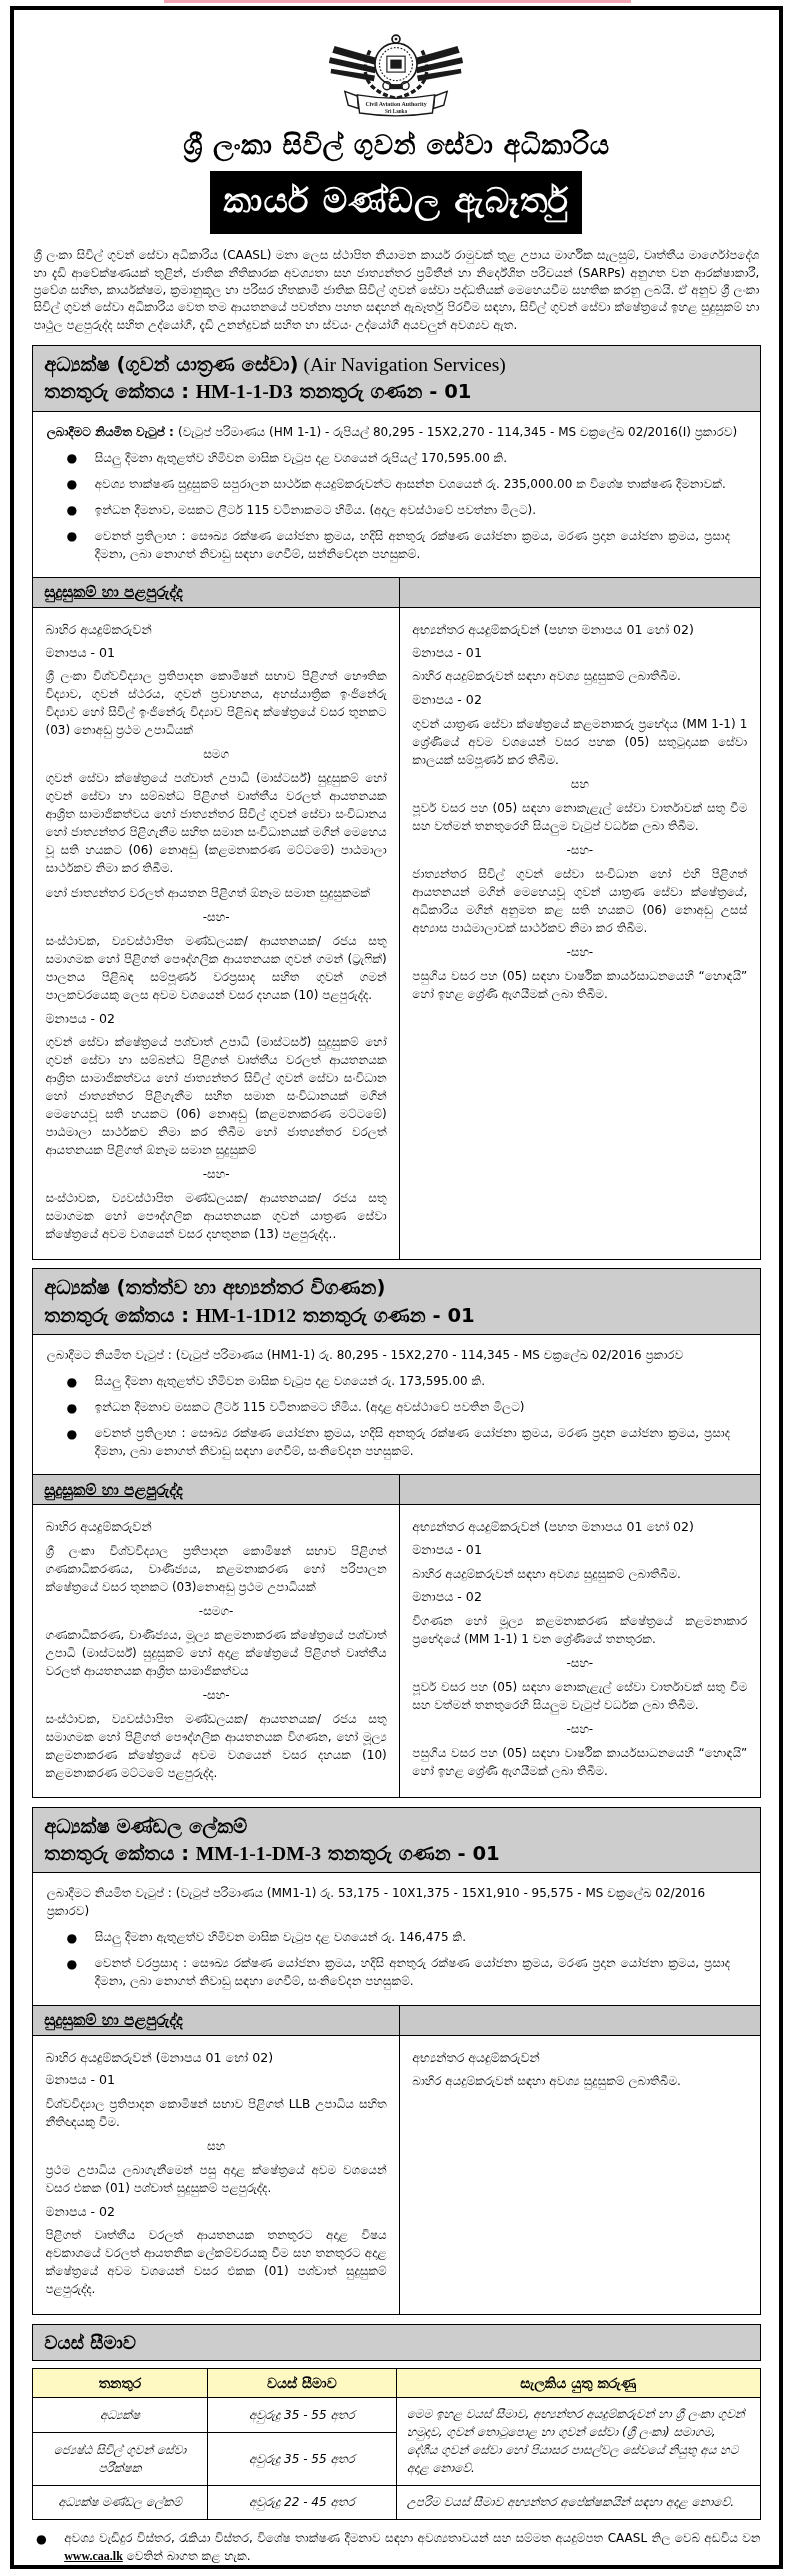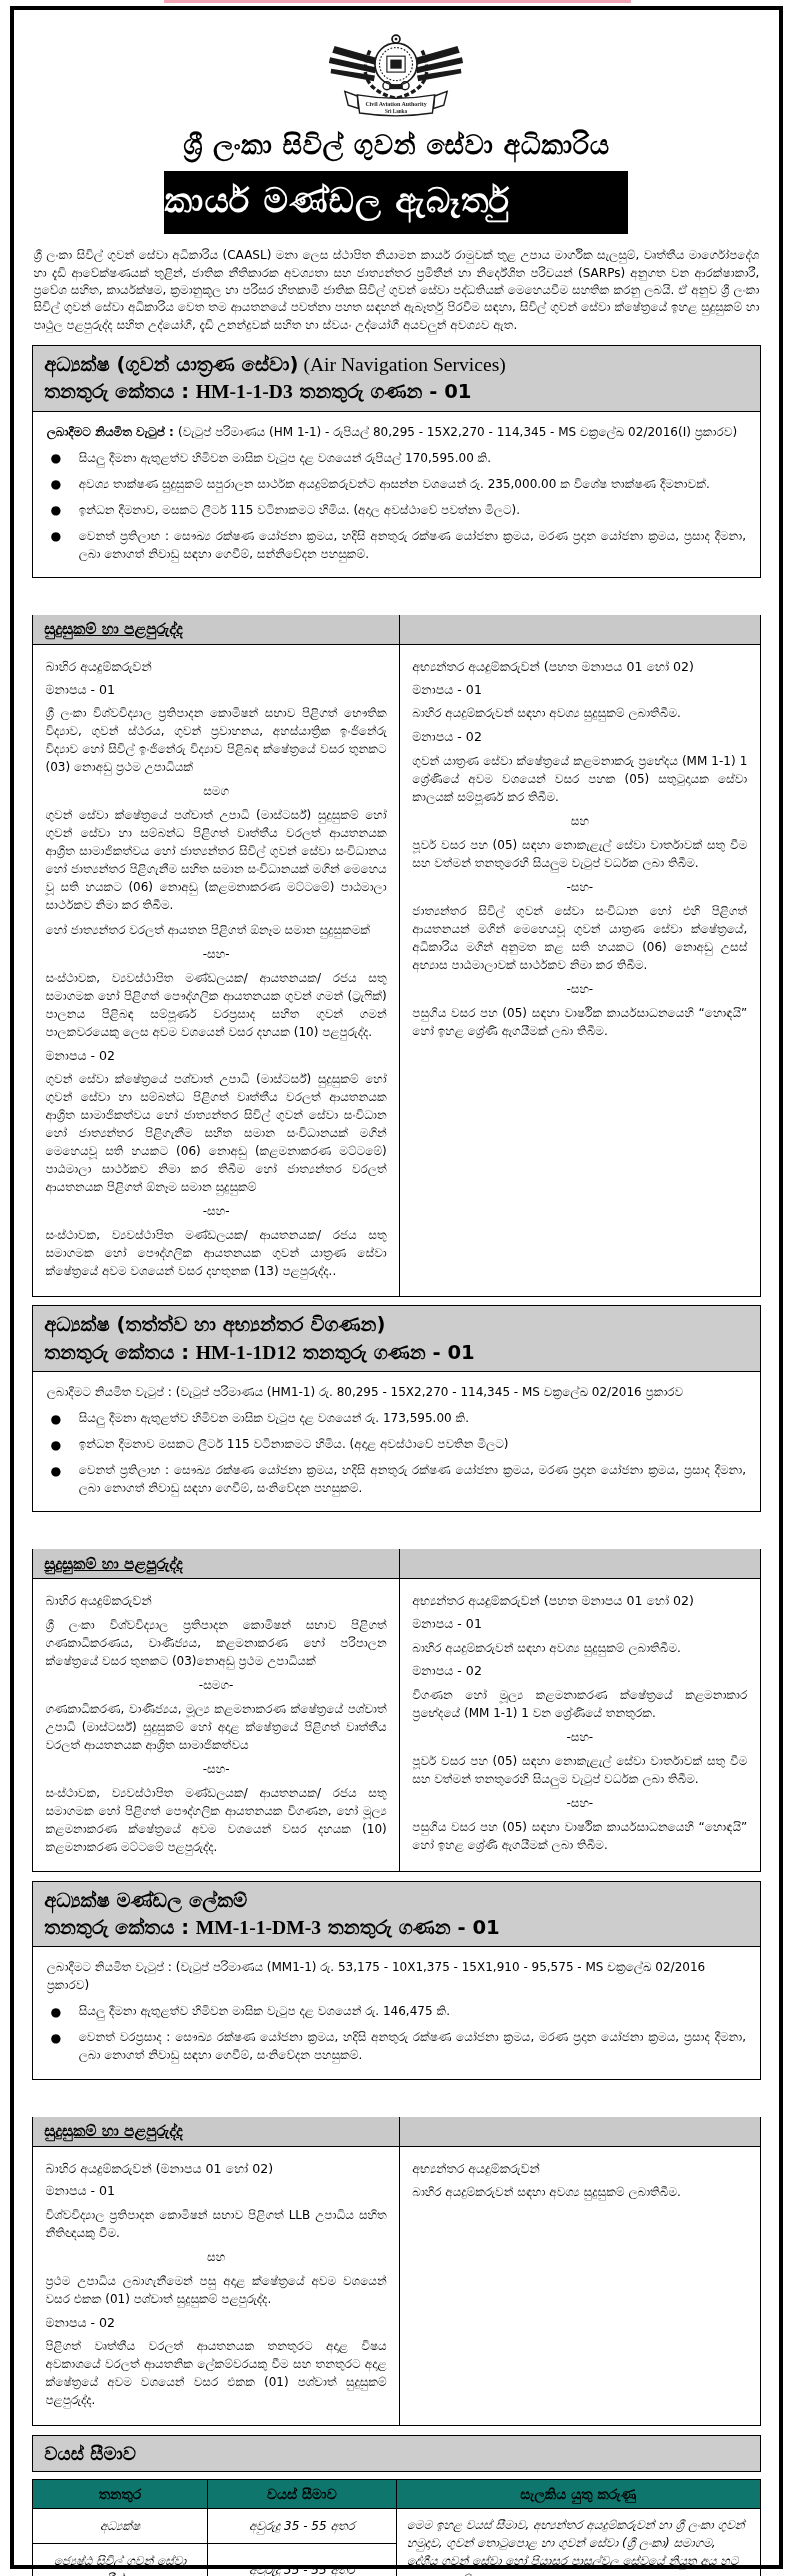--- a/index.html
+++ b/index.html
@@ -3,50 +3,50 @@
 <meta charset="utf-8">
 <style>
   html,body{margin:0;padding:0;background:#e9e9e9;}
   .page{position:relative;width:791px;height:2576px;background:#ffffff;margin:0 auto;
         font-family:"DejaVu Sans","Liberation Sans",sans-serif;color:#000;overflow:hidden;}
   .pink-strip{position:absolute;top:0;left:164px;width:467px;height:2.5px;background:#f2a3b4;}
   .frame{position:absolute;left:9.8px;top:6.1px;right:8px;bottom:7.4px;border:4.9px solid #000;
          box-sizing:border-box;padding:13.5px 18.4px 9.8px 18.4px;}
   .logo-wrap{text-align:center;margin-top:6.1px;}
   .org-title{font-size:27px;font-weight:700;text-align:center;margin:6.1px 0 9.8px 0;letter-spacing:0.6px;}
-  .banner{width:464px;margin:0 auto;background:#000;color:#fff;
+  .banner{width:372px;margin:0 auto;background:#000;color:#fff;text-align:center;
           font-size:34px;font-weight:700;padding:9.8px 0 12.3px 0;letter-spacing:1.2px;}
   .intro{font-size:12px;line-height:1.45;text-align:justify;margin:13.5px 1.2px 11px 1.2px;}
 
   .sec-head{border:1.8px solid #000;background:#cdcdcd;padding:4.9px 11px;margin-top:8.6px;}
   .sec-head .l1{font-size:19.6px;font-weight:700;line-height:1.45;}
   .sec-head .l2{font-size:19.6px;font-weight:700;line-height:1.35;}
   .latin{font-family:"Liberation Serif",serif;font-weight:400;}
   .code{font-family:"Liberation Serif",serif;font-weight:700;}
 
   .sec-body{border:1.8px solid #000;border-top:none;padding:7.4px 13.5px 6.1px 13.5px;font-size:12px;}
   .salary-line{margin:3.7px 0 2.5px 0;line-height:1.5;}
   .sec1 .salary-label{font-weight:700;}
   ul.bullets{list-style:none;margin:3.7px 0 2.5px 0;padding:0;}
-  ul.bullets li{position:relative;padding-left:32px;margin:8px 0;line-height:1.5;text-align:justify;}
+  ul.bullets li{position:relative;padding-left:32px;margin:8px 16px;line-height:1.5;text-align:justify;}
   ul.bullets li::before{content:"●";position:absolute;left:3.7px;top:0.6px;font-size:12.3px;}
 
-  .qual-table{border:1.8px solid #000;border-top:none;display:grid;grid-template-columns:50.5% 49.5%;margin-top:37px;}
+  .qual-table{border:1.8px solid #000;border-top:none;display:grid;grid-template-columns:50.5% 49.5%;}
   .qh{background:#c9c9c9;border-bottom:1.8px solid #000;padding:5.5px 11px;font-size:15.3px;font-weight:700;}
   .qh-left{border-right:1.8px solid #000;text-decoration:underline;}
   .q-cell{padding:7.4px 12.3px 8.6px 12.3px;font-size:12px;}
   .q-left{border-right:1.8px solid #000;}
   .blk{margin:6.7px 0;}
   .blk-h{font-weight:400;font-size:12.6px;}
   .blk-p{text-align:justify;line-height:1.5;}
   .blk-c{text-align:center;margin:8px 0;}
 
   .age-head{border:1.8px solid #000;background:#cdcdcd;padding:6.1px 11px;font-size:18.4px;font-weight:700;margin-top:9.8px;}
   table.age{width:100%;border-collapse:collapse;border:1.8px solid #000;margin-top:7.4px;}
-  table.age th{background:#0f766e;border:1.2px solid #000;font-size:14px;font-weight:700;padding:5.5px 3.7px;}
+  table.age th{background:#fef9c3;border:1.2px solid #000;font-size:14px;font-weight:700;padding:5.5px 3.7px;}
   table.age td{border:1.2px solid #000;padding:7.4px 9.8px;font-size:12px;line-height:1.5;vertical-align:middle;font-style:italic;}
   td.c{text-align:center;}
   col.c1{width:24%;} col.c2{width:26%;} col.c3{width:50%;}
 
   .footer-notes{margin-top:9.8px;}
   .fb{position:relative;padding-left:32px;margin:8.6px 0;line-height:1.5;text-align:justify;font-size:12px;}
   .fb::before{content:"●";position:absolute;left:3.7px;top:0.6px;font-size:12.3px;}
   .link{font-family:"Liberation Serif",serif;text-decoration:underline;font-weight:700;}
 </style>
 </head>

